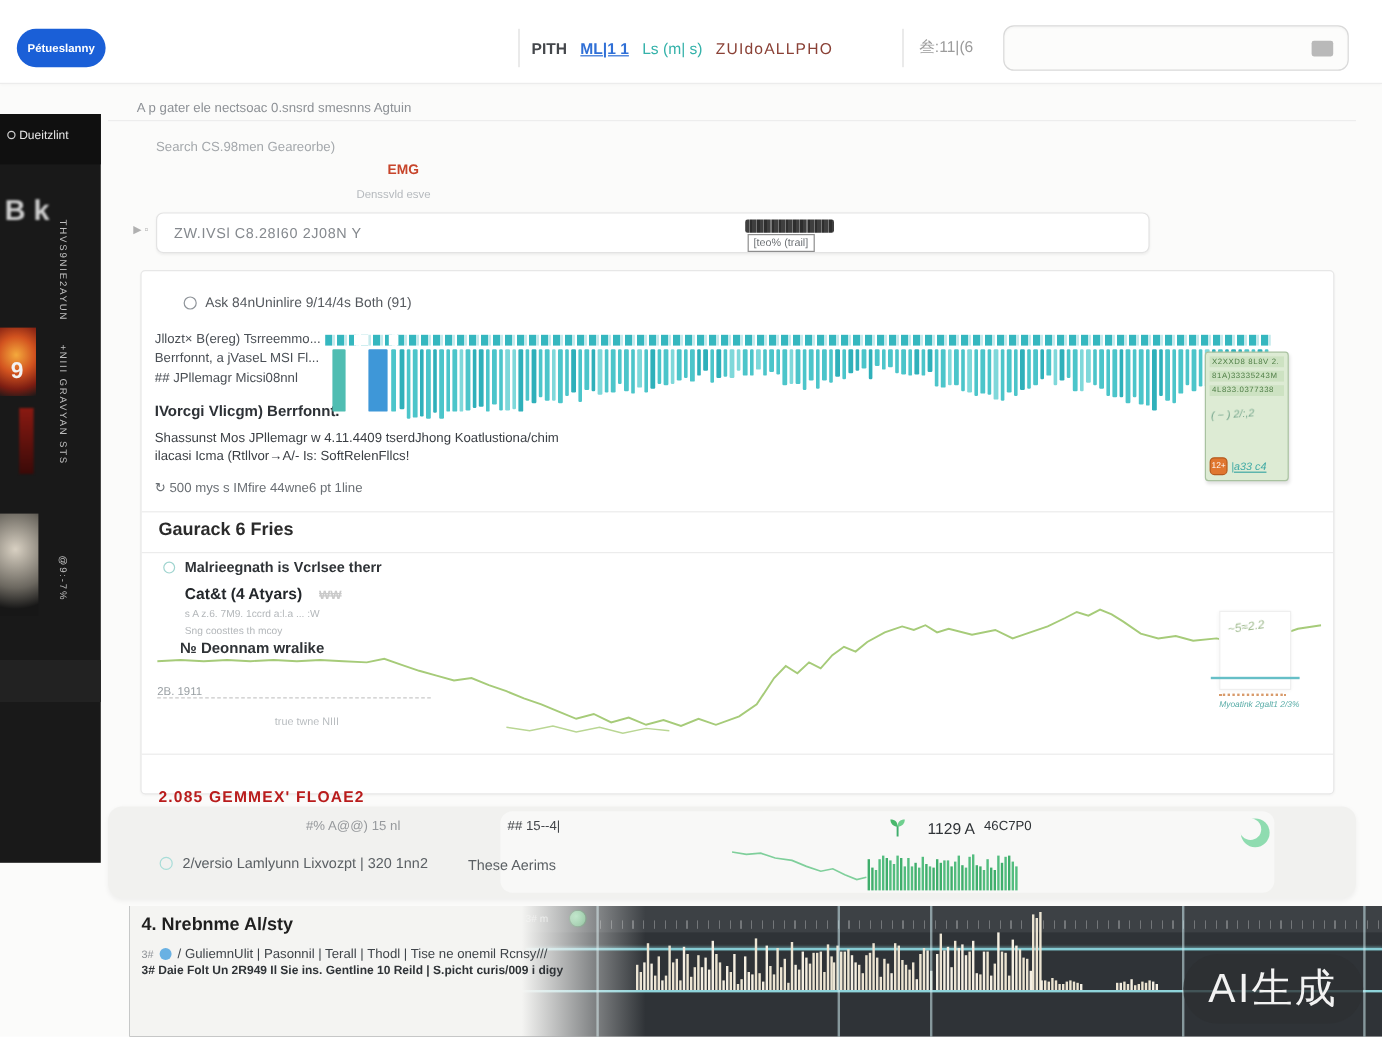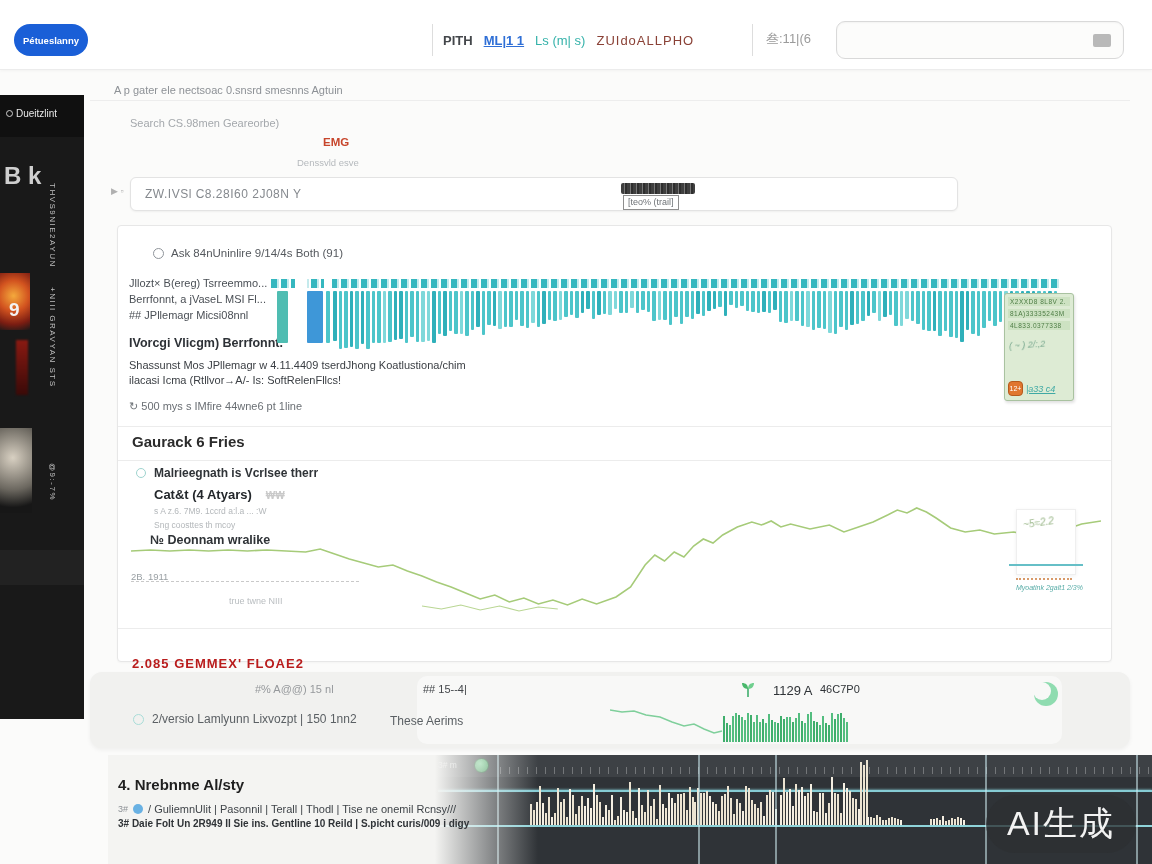--- a/index.html
+++ b/index.html
@@ -150,21 +150,21 @@
   .tl-ruler-icon { position:absolute; left:44px; top:3px; width:15px; height:15px; border-radius:50%;
     background:radial-gradient(circle at 40% 35%, #7fd69a, #35914f); border:1px solid #245c35; }
   .tl-lineA { position:absolute; left:330px; top:35px; right:0; height:2px; background:#86ccd4;
     box-shadow:0 -1px 2px rgba(134,204,212,.6); }
   .tl-lineB { position:absolute; left:322px; top:70px; right:0; height:2px; background:#8fd4da; }
   .tl-divider { position:absolute; top:0; width:2px; height:109px; background:rgba(205,235,240,.55); }
   .tl-wave { position:absolute; left:322px; top:0; width:722px; height:70px; }
   .tl-bar { position:absolute; bottom:0; width:2.2px; background:#ece4d2; }
   .tl-light { position:absolute; left:0; top:0; width:430px; height:109px;
     background:linear-gradient(90deg,#f4f4f2 0%, #f4f4f2 76%, rgba(244,244,242,0) 100%); z-index:3; }
-  .tl-text { position:absolute; left:10px; top:7px; z-index:4; width:500px;margin-top:14px; }
+  .tl-text { position:absolute; left:10px; top:7px; z-index:4; width:500px; }
   .tl-title { font-size:15px; font-weight:bold; color:#1f1f1f; }
   .tl-row1 { margin-top:10px; display:flex; align-items:center; gap:5px; font-size:11px; color:#3f4449; }
   .tl-row1 .pre { color:#8d9196; font-size:9px; }
   .tl-bluedot { width:10px; height:10px; border-radius:50%; background:#69b1e3; }
   .tl-row2 { margin-top:15px; font-size:10px; color:#565b60; }
   .tl-row3 { margin-top:3px; font-size:10px; color:#2f3337; font-weight:bold; }
   .watermark { position:absolute; left:878px; top:40px; width:150px; height:58px; border-radius:29px;
     background:rgba(45,48,50,.78); color:#f2f2f2; font-size:34px; display:flex; align-items:center;
     justify-content:center; letter-spacing:2px; z-index:5; }
 </style>
@@ -427,21 +427,21 @@
     <span class="tb-stat3">1129 A</span>
     <span class="tb-stat4">46C7P0</span>
     <span class="tb-crescent">
       <svg width="28" height="28">
           <circle cx="14" cy="14" r="12" fill="#8fdcb0"></circle>
           <circle cx="10" cy="11" r="9" fill="#f8f8f7"></circle>
         </svg>
     </span>
     <div class="tb-row2">
       <span class="tb-circ"></span>
-      <span>2/versio Lamlyunn Lixvozpt | 150 1nn2</span>
+      <span>2/versio Lamlyunn Lixvozpt | 320 1nn2</span>
     </div>
     <span class="tb-row2b">These Aerims</span>
     <div class="tb-wavebox">
       <svg id="tb-squiggle" width="115" height="42" style="position:absolute;left:0;top:0;">
           <polyline points="0,8 12,10 24,9 36,13 50,15 62,20 74,24 84,22 94,27 104,31 112,29" fill="none" stroke="#7fcf9b" stroke-width="1.4"></polyline>
         </svg>
       <div class="tb-bars" id="tb-bars">
           <div class="tb-bar" style="left: 0px; height: 25.7px; background: rgb(63, 174, 108);"></div>
           <div class="tb-bar" style="left: 3px; height: 19.1px; background: rgb(63, 174, 108);"></div>
           <div class="tb-bar" style="left: 6px; height: 17.2px;"></div>

